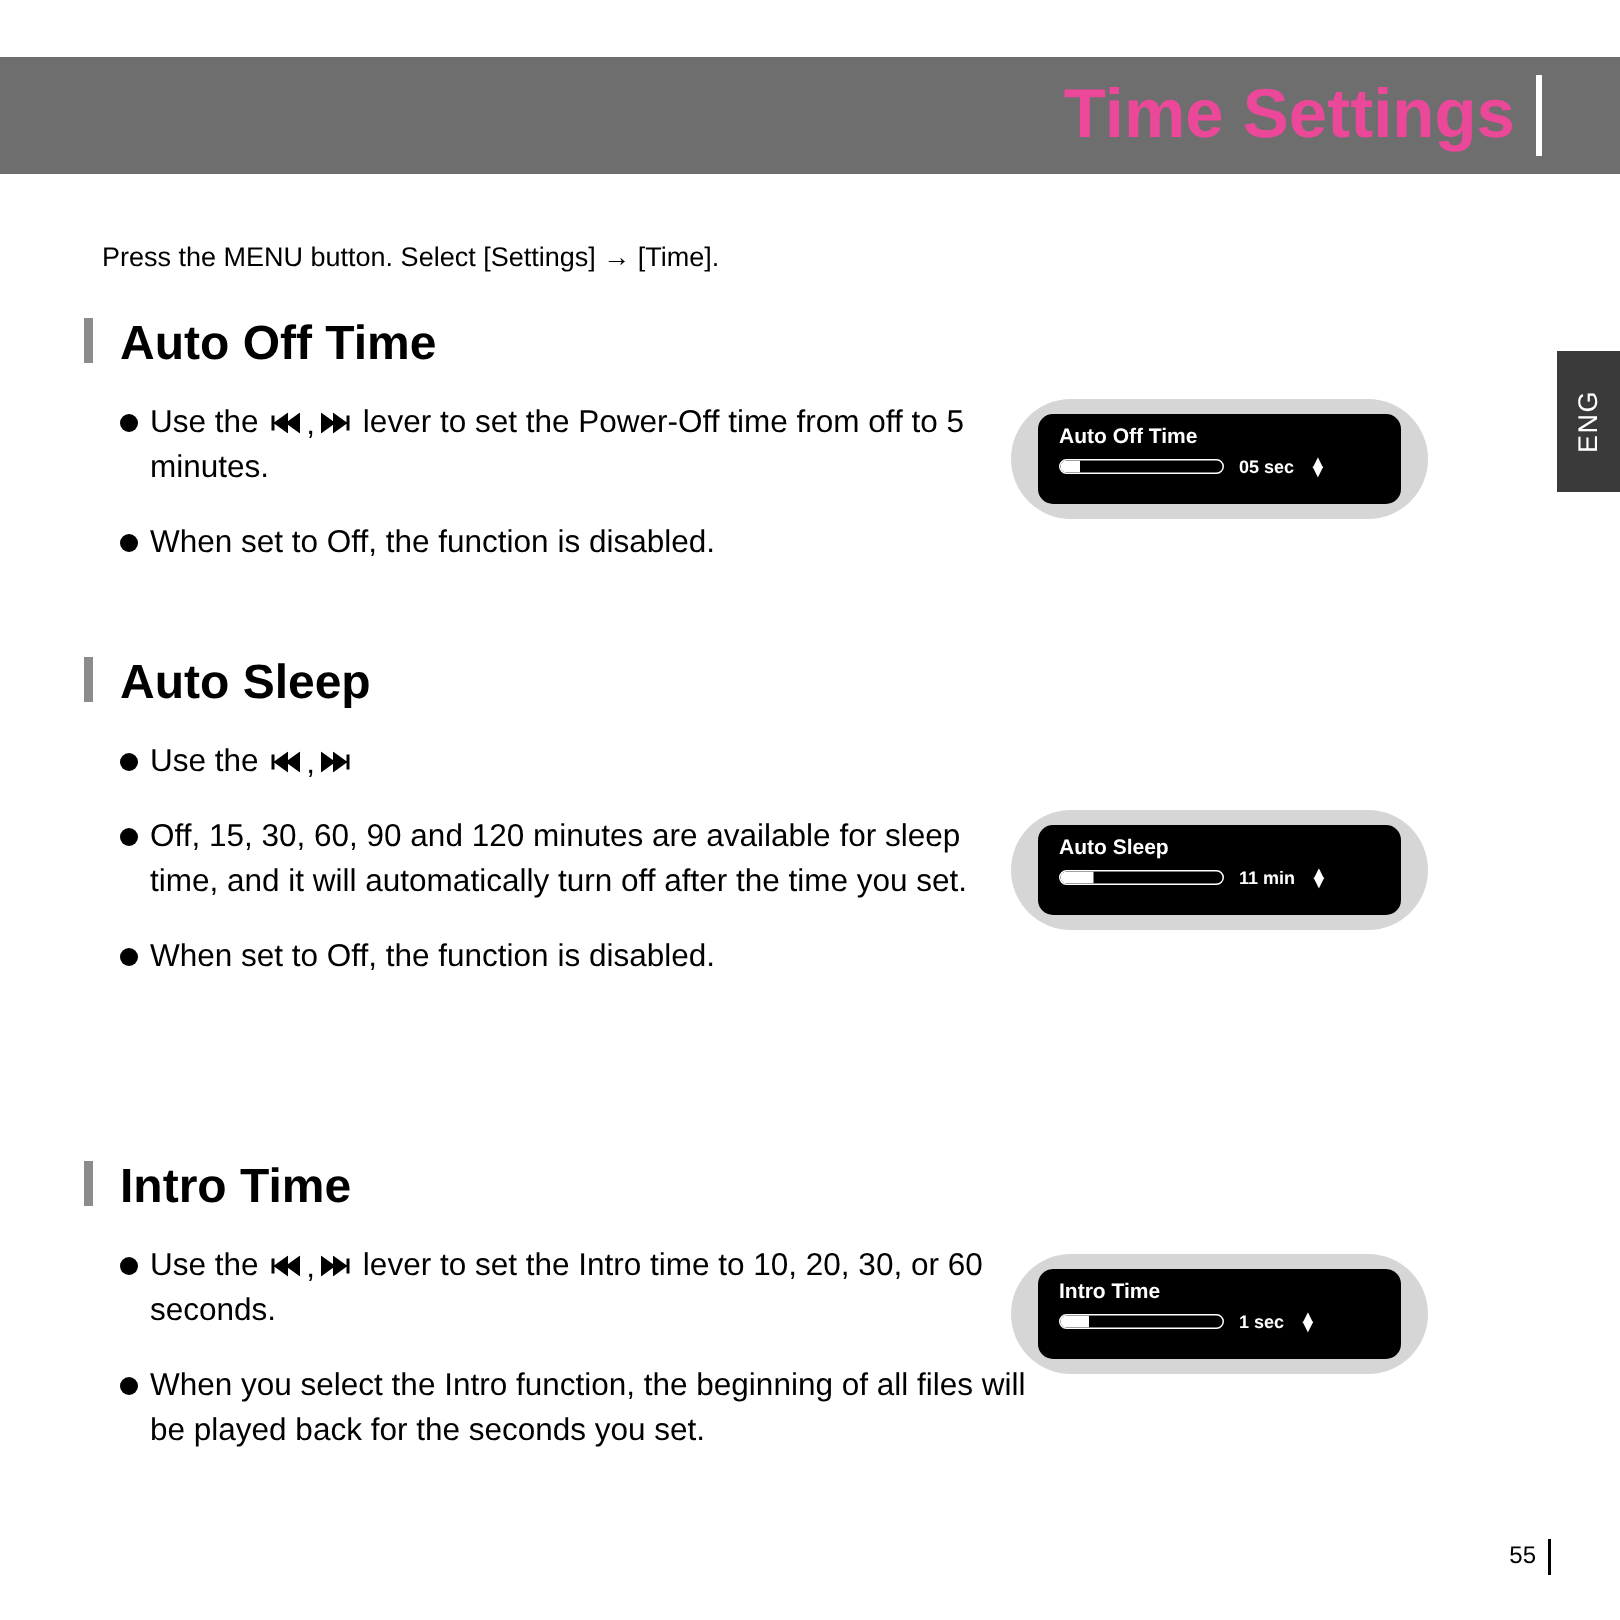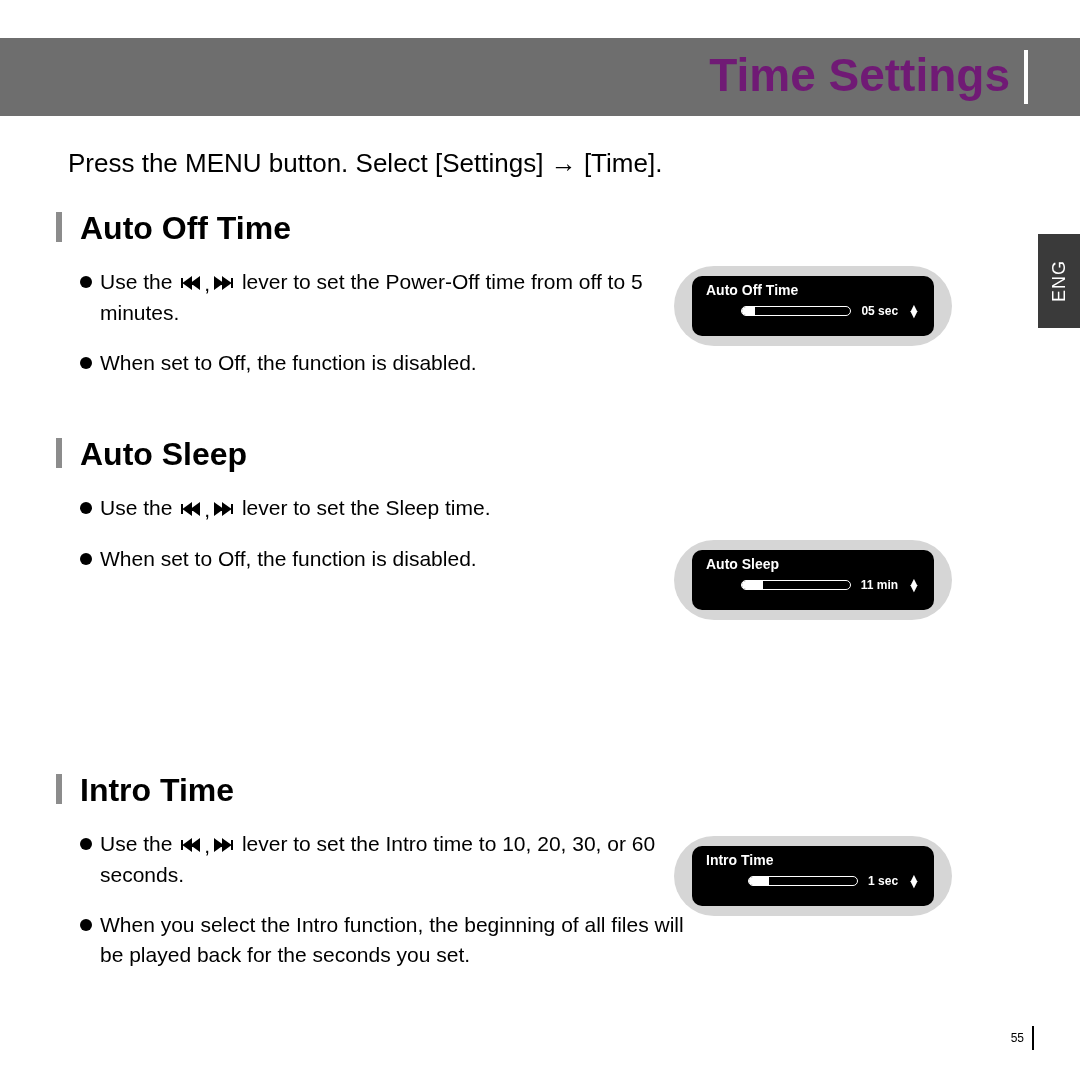--- a/index.html
+++ b/index.html
@@ -11,34 +11,34 @@
     position: absolute;
     left: 0; top: 38px;
     width: 1080px; height: 78px;
     background: #6e6e6e;
   }
   .header-title {
     position: absolute;
     right: 70px; top: 48px;
     font-size: 46px;
     font-weight: bold;
-    color: #701a75;
+    color: #ec4899;
     text-align: right;
   }
   .header-divider {
     position: absolute;
     right: 52px; top: 50px;
     width: 4px; height: 54px;
     background: #fff;
   }
 
   .intro-line {
     position: absolute;
-    left: 68px; top: 148px;
-    font-size: 26px;
+    left: 68px; top: 161px;
+    font-size: 18px;
   }
 
   
   .eng-tab {
     position: absolute;
     right: 0; top: 234px;
     width: 42px; height: 94px;
     background: #3a3a3a;
     color: #fff;
     font-size: 18px;
@@ -127,21 +127,20 @@
   .device .scr-title {
     font-size: 14px;
     font-weight: bold;
     text-align: left;
     margin-bottom: 6px;
   }
   .device .slider-row {
     display: flex;
     align-items: center;
     gap: 10px;
-    justify-content: flex-end;
   }
   .device .track {
     position: relative;
     width: 110px; height: 10px;
     border: 1.5px solid #fff;
     border-radius: 6px;
     overflow: hidden;
   }
   .device .fill {
     position: absolute;
@@ -163,21 +162,21 @@
     gap: 0;
   }
 
   
   .footer {
     position: absolute;
     right: 46px; bottom: 30px;
     display: flex;
     align-items: center;
     gap: 8px;
-    font-size: 12px;
+    font-size: 16px;
   }
   .footer .vline {
     width: 2px; height: 24px;
     background: #000;
   }
 </style>
 </head>
 <body>
 
 <div class="page">
@@ -247,22 +246,25 @@
           <span>Use the </span>
           <span class="lever-icons">
             <svg width="22" height="14">
                 <path d="M2 2 L2 12 M4 7 L11 2 L11 12 Z M12 7 L19 2 L19 12 Z" fill="#000" stroke="#000" stroke-width="2"></path>
               </svg>
             <span>,</span>
             <svg width="22" height="14">
                 <path d="M3 2 L10 7 L3 12 Z M11 2 L18 7 L11 12 Z M20 2 L20 12" fill="#000" stroke="#000" stroke-width="2"></path>
               </svg>
           </span>
-          <span> lever to set the Sleep time.</span>
         </span>
+      </div>
+      <div class="row">
+        <span class="dot"></span>
+        <span class="txt">Off, 15, 30, 60, 90 and 120 minutes are available for sleep time, and it will automatically turn off after the time you set.</span>
       </div>
       <div class="row">
         <span class="dot"></span>
         <span class="txt">When set to Off, the function is disabled.</span>
       </div>
     </div>
   </div>
 
   <div class="device dev-auto-sleep">
     <div class="screen">

